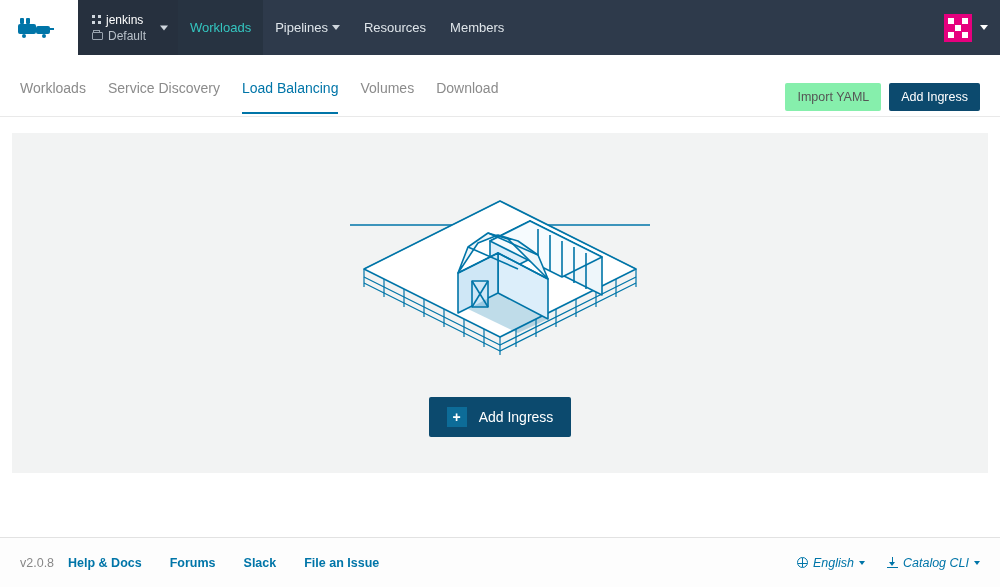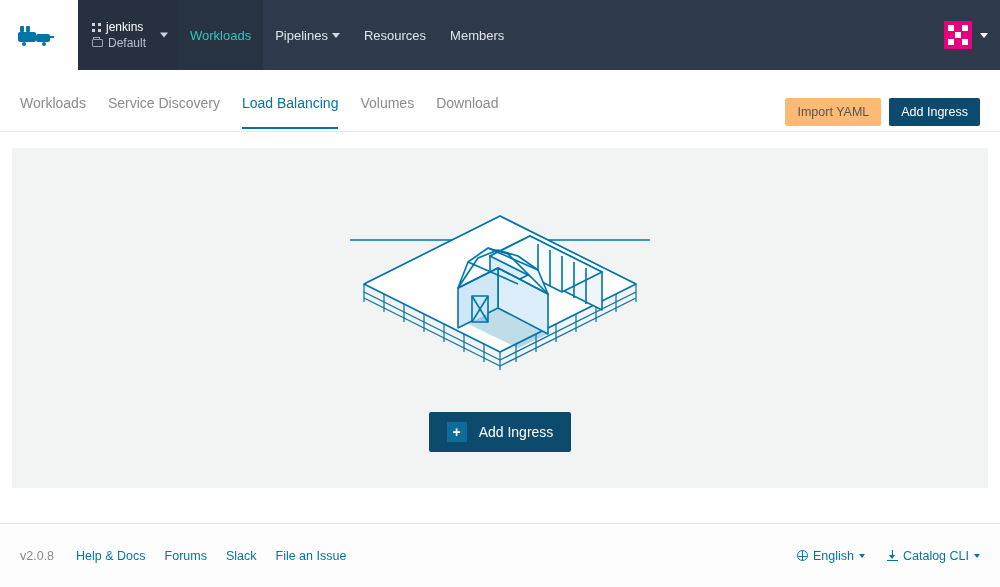--- a/index.html
+++ b/index.html
@@ -8,21 +8,21 @@
     font-size: 13px;
     color: #6c6c6c;
     background: #fff;
     width: 1000px;
     height: 587px;
     overflow: hidden;
     position: relative;
   }
   
   .topnav {
-    height: 70px;
+    height: 55px;
     background: #fff;
     display: flex;
     align-items: stretch;
   }
   .logo-cell {
     width: 78px;
     display: flex;
     align-items: center;
     justify-content: center;
   }
@@ -74,49 +74,49 @@
     border-bottom:1px solid #e9e9e9; height:62px;
   }
   .subtabs { display:flex; gap:22px; }
   .subtab { font-size:14px; color:#8b8b8b; padding-bottom:16px; cursor:pointer; }
   .subtab.active { color:#0075a8; border-bottom:2px solid #0075a8; }
   .subtabs-spacer { flex:1; }
   .btn {
     font-size:12.5px; padding:7px 12px; border-radius:2px; border:none; cursor:pointer;
     display:inline-flex; align-items:center; gap:6px;
   }
-  .btn-light { background:#fdba74; color:#555; }
+  .btn-light { background:#86efac; color:#555; }
   .btn-primary { background:#0c4a6e; color:#fff; }
   .subtabs-row .btn + .btn { margin-left:8px; }
 
   
   .panel-wrap { padding: 16px 12px 0 12px; }
   .panel {
     background:#f2f3f3; height:340px; display:flex; flex-direction:column;
     align-items:center; justify-content:center; gap:28px;
   }
   .illus { width:320px; height:200px; }
   .btn-lg { padding:10px 18px; font-size:14px; }
   .plus-box {
     width:20px; height:20px; background:#0d6c98; color:#fff; display:inline-flex;
     align-items:center; justify-content:center; font-weight:bold; font-size:14px;
     margin-right:6px;
   }
 
   
   .footer {
-    position:absolute; left:0; right:0; bottom:0; height:64px;
+    position:absolute; left:0; right:0; bottom:0; height:50px;
     border-top:1px solid #e2e2e2; background:#fdfdfd;
     display:flex; align-items:center; padding:0 20px; font-size:12.5px;
   }
-  .footer .links { display:flex; gap:19px; margin-left:22px; }
+  .footer .links { display:flex; gap:28px; margin-left:14px;font-weight:bold; }
   .footer a, .footer .flink { color:#0075a8; cursor:pointer; }
   .footer .version { color:#888; }
   .footer-spacer { flex:1; }
-  .footer .right { display:flex; gap:22px; align-items:center; }
+  .footer .right { display:flex; gap:22px; align-items:center;font-style:italic; }
   .footer .right .flink { display:inline-flex; align-items:center; gap:5px; }
   .caret-sm {
     width:0;height:0;border-left:3px solid transparent;border-right:3px solid transparent;border-top:4px solid #0075a8;display:inline-block;
   }
 
   
   .grid-icon {
     width:9px;height:9px;display:inline-block;
     background:
       linear-gradient(#cfd6dd,#cfd6dd) 0 0/3px 3px no-repeat,

